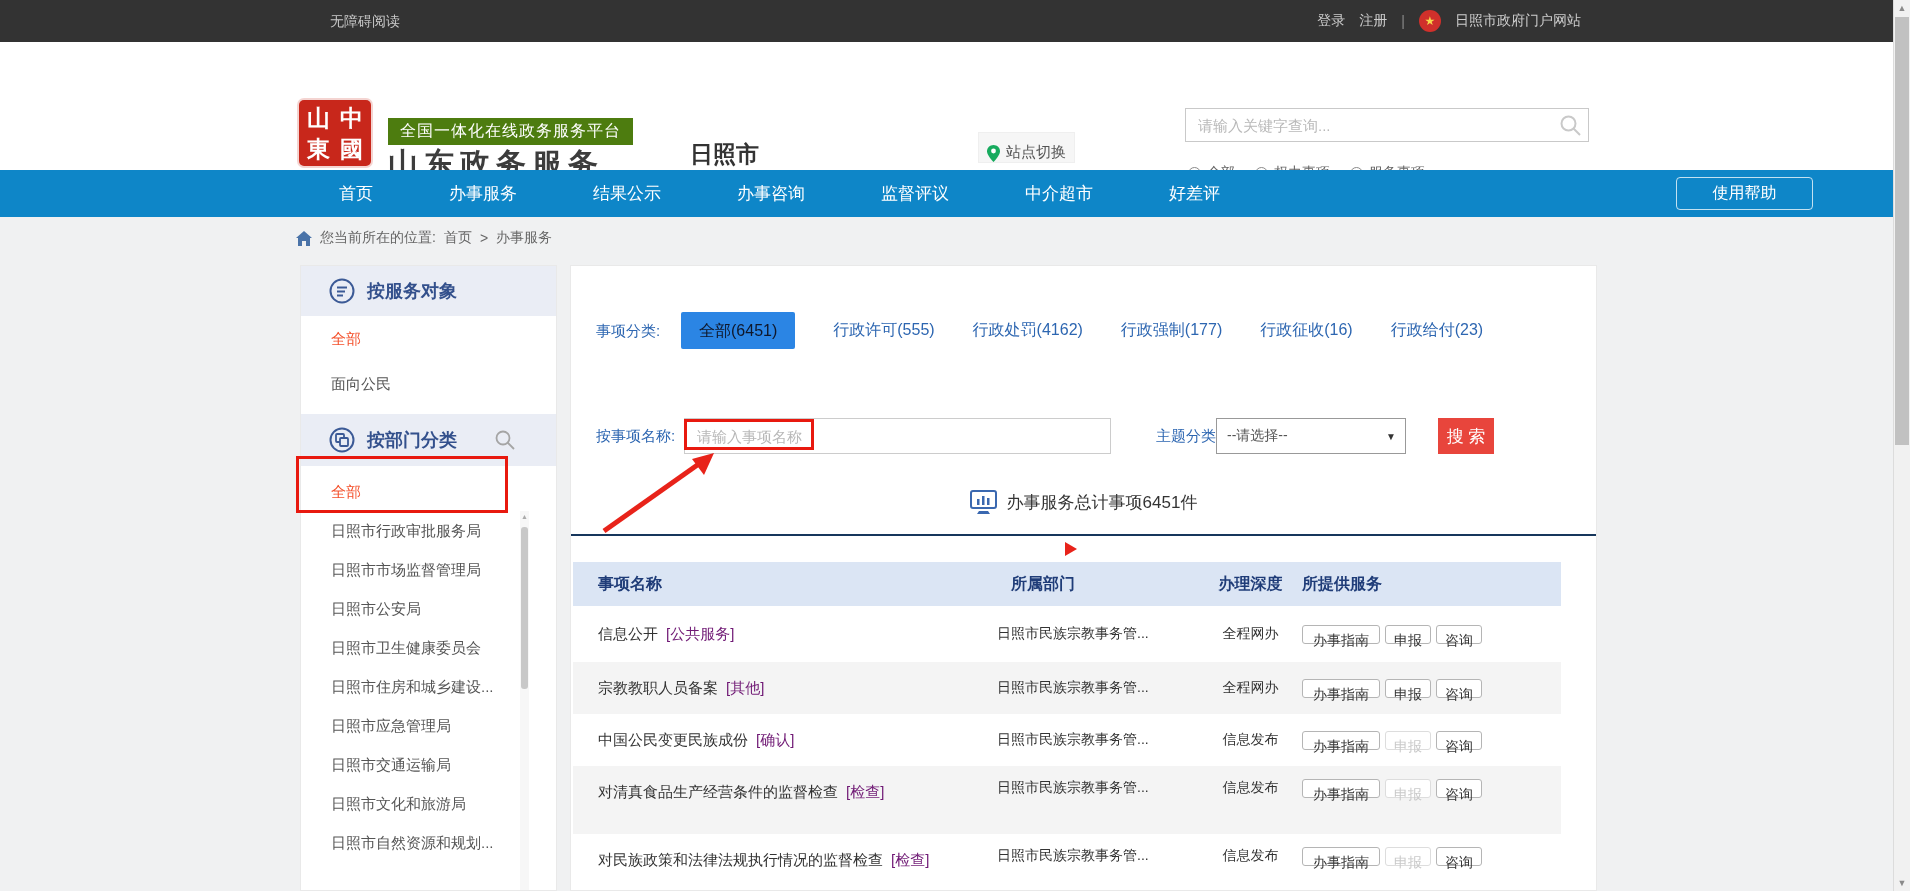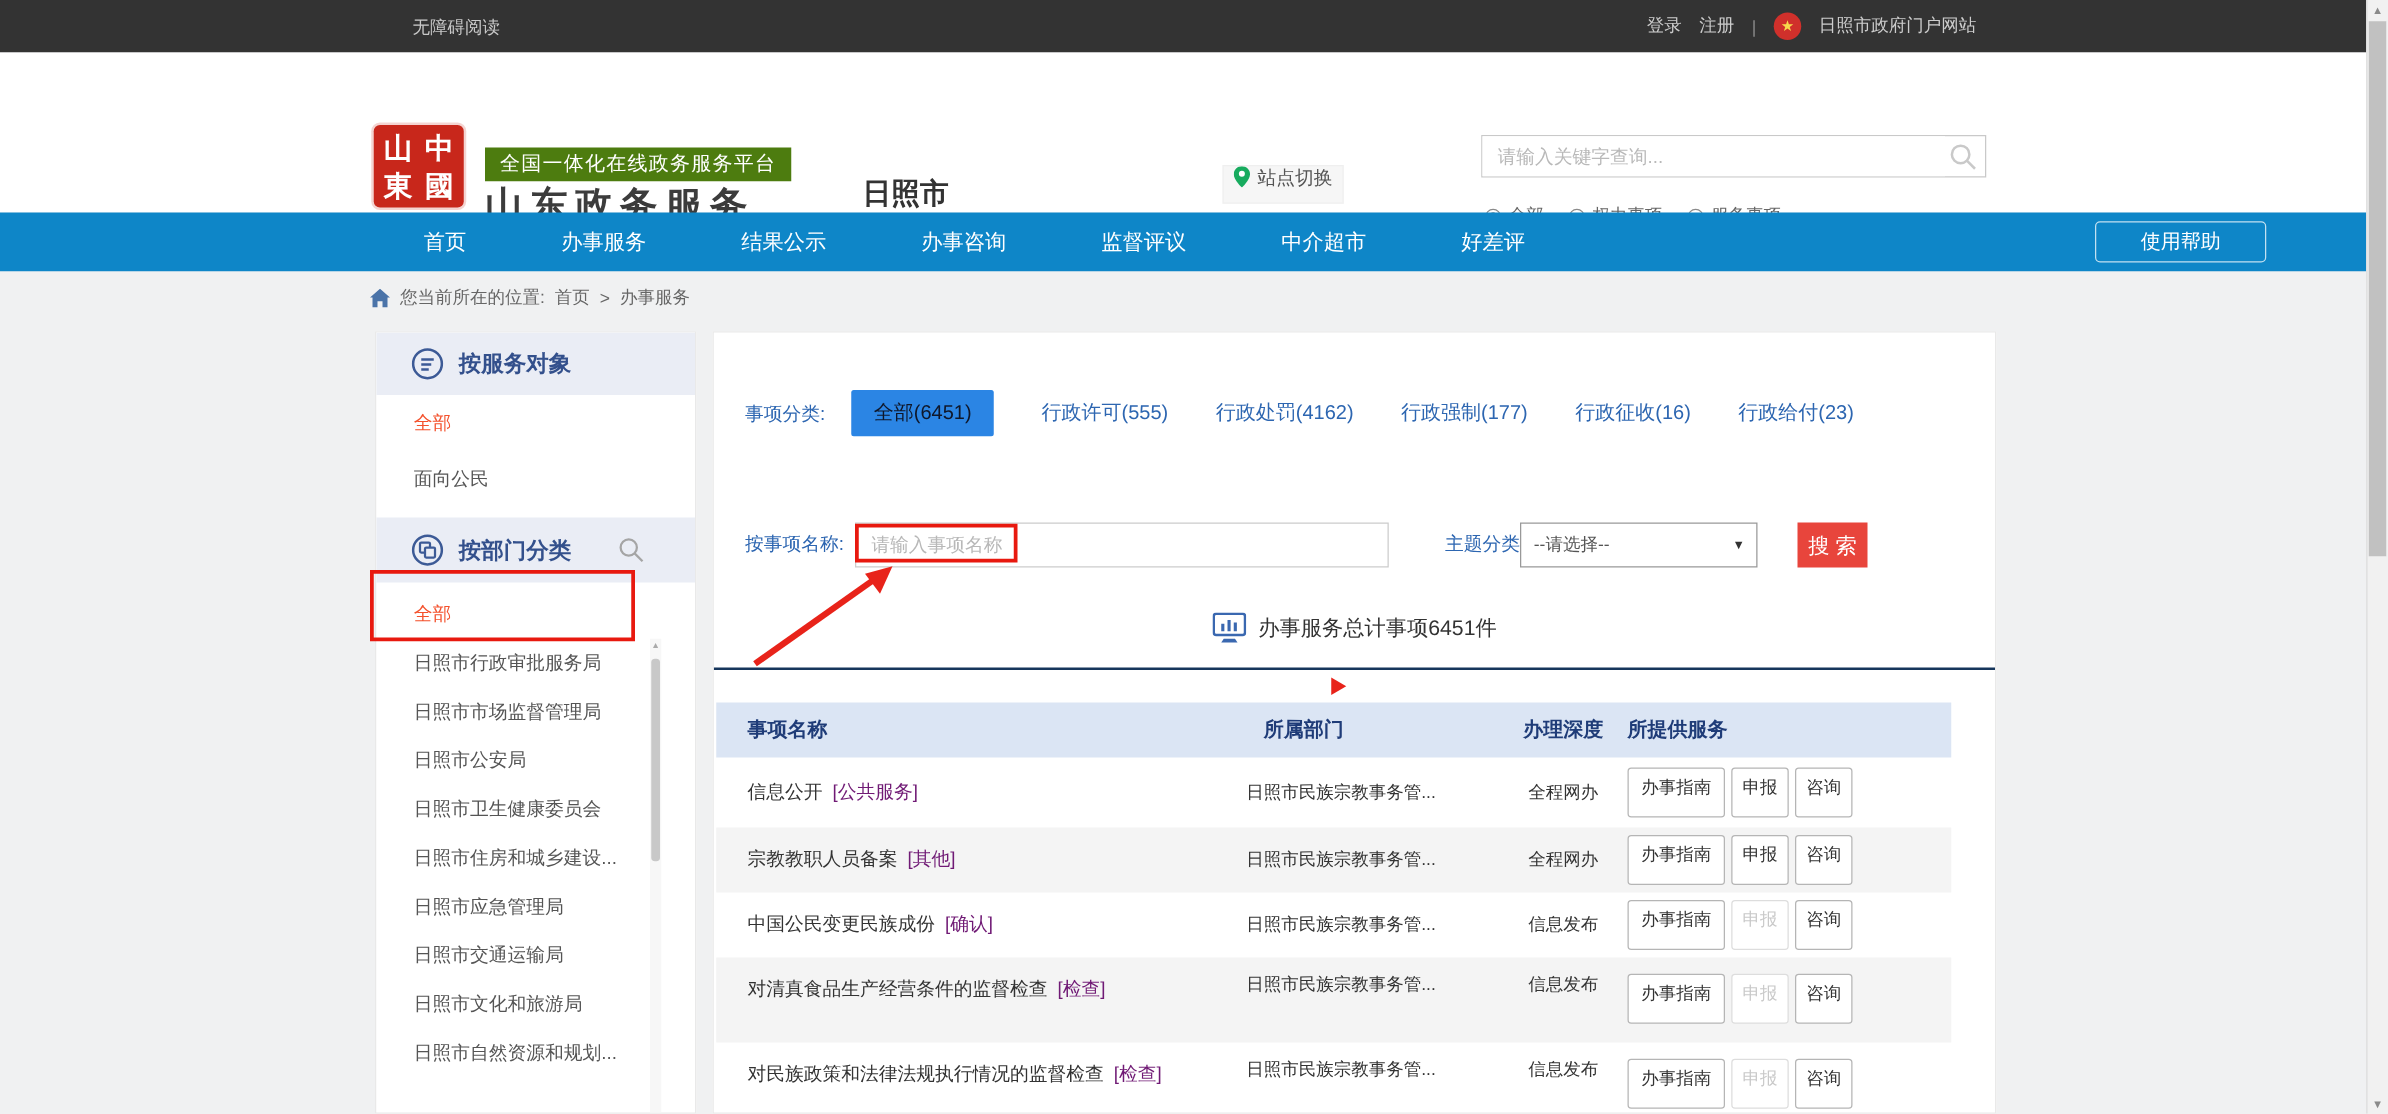--- a/index.html
+++ b/index.html
@@ -14,21 +14,21 @@
   .tb-divider { color:#8a8a8a; }
   .emblem { width:22px; height:22px; border-radius:50%; background:#d0302b; display:flex; align-items:center; justify-content:center; color:#f7d94c; font-size:12px; line-height:1; }
 
   
   #header { position:absolute; left:0; top:42px; width:1893px; height:128px; background:#ffffff; }
   .seal { position:absolute; left:299px; top:58px; width:72px; height:66px; background:#c8271b; border-radius:5px; display:grid; grid-template-columns:1fr 1fr; grid-template-rows:1fr 1fr; padding:3px; box-shadow:0 0 0 2px #c8271b33; }
   .seal span { color:#fff; font-weight:bold; font-size:23px; display:flex; align-items:center; justify-content:center; font-family:"Liberation Serif","DejaVu Serif",serif; }
   .platform-tag { position:absolute; left:388px; top:76px; background:#4d7c0f; color:#ffffff; font-size:16px; padding:3px 12px; letter-spacing:1px; }
   .platform-name { position:absolute; left:388px; top:102px; font-size:30px; font-weight:bold; color:#3c3c3c; letter-spacing:6px; }
   .city-name { position:absolute; left:690px; top:97px; font-size:23px; font-weight:bold; color:#333; }
-  .site-switch { position:absolute; left:978px; top:90px; width:97px; height:31px; background:#f6f6f6; border:1px solid #efefef; display:flex; align-items:flex-start; justify-content:center; gap:6px; font-size:15px; color:#555; cursor:pointer; }
+  .site-switch { position:absolute; left:978px; top:90px; width:97px; height:31px; background:#f6f6f6; border:1px solid #efefef; display:flex; align-items:flex-end; justify-content:center; gap:6px; font-size:15px; color:#555; cursor:pointer; }
   .hsearch { position:absolute; left:1185px; top:66px; width:404px; height:34px; border:1px solid #c9c9c9; background:#fff; }
   .hsearch input { position:absolute; left:0; top:0; width:370px; height:32px; border:0; outline:none; padding-left:12px; font-size:15px; color:#333; font-family:inherit; }
   .hsearch input::placeholder { color:#b9b9b9; }
   .hsearch .mag { position:absolute; right:6px; top:5px; cursor:pointer; }
   .scopes { position:absolute; left:1188px; top:122px; display:flex; align-items:center; gap:20px; font-size:14px; color:#666; }
   .scope { display:flex; align-items:center; gap:6px; cursor:pointer; }
   .radio { width:13px; height:13px; border:1px solid #8a8a8a; border-radius:50%; position:relative; background:#fff; }
   .radio.sel::after { content:''; position:absolute; left:2px; top:2px; right:2px; bottom:2px; background:#3c3c3c; border-radius:50%; }
 
   
@@ -80,21 +80,21 @@
   .thead { height:44px; background:#dbe5f4; display:flex; align-items:center; font-size:16px; font-weight:bold; color:#1f3c78; }
   .trow { display:flex; align-items:center; font-size:15px; color:#333; }
   .trow.alt { background:#f4f4f4; }
   .trow.two-line { align-items:flex-start; padding-top:13px; }
   .c-name { width:420px; padding-left:25px; }
   .c-name .inner { width:215px; line-height:26px; }
   .c-tag { color:#701a75; margin-left:8px; white-space:nowrap; }
   .c-dept { width:210px; padding-left:4px; font-size:14px; }
   .c-depth { width:95px; text-align:center; font-size:14px; }
   .c-svc { display:flex; gap:5px; padding-left:4px; }
-  .svc-btn { border:1px solid #b5b5b5; border-radius:3px; background:#fff; color:#333; font-size:14px; height:40px; line-height:28px; padding:0 10px; cursor:pointer; white-space:nowrap; }
+  .svc-btn { border:1px solid #b5b5b5; border-radius:3px; background:#fff; color:#333; font-size:14px; height:19px; line-height:28px; padding:0 10px; cursor:pointer; white-space:nowrap; }
   .svc-btn.small { padding:0 8px; }
   .svc-btn.disabled { border-color:#ddd; color:#c9c9c9; cursor:default; }
   .hd-name { width:420px; padding-left:25px; }
   .hd-dept { width:210px; padding-left:18px; }
   .hd-depth { width:95px; text-align:center; }
   .hd-svc { padding-left:4px; }
 
   
   .anno-box { position:absolute; border:3px solid #e8190f; pointer-events:none; z-index:9; }
   #anno-dept { left:296px; top:456px; width:212px; height:57px; }

